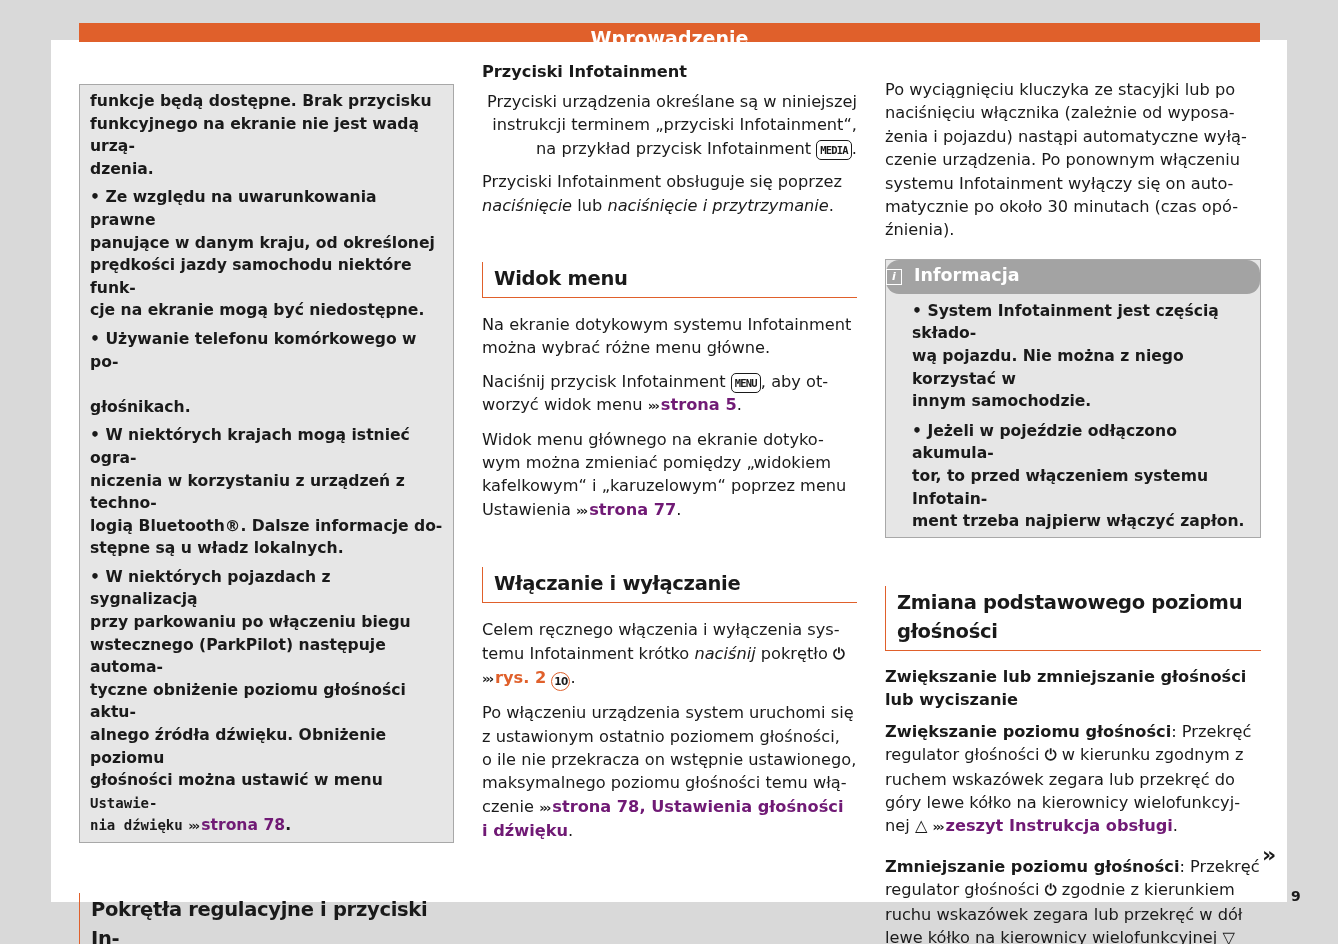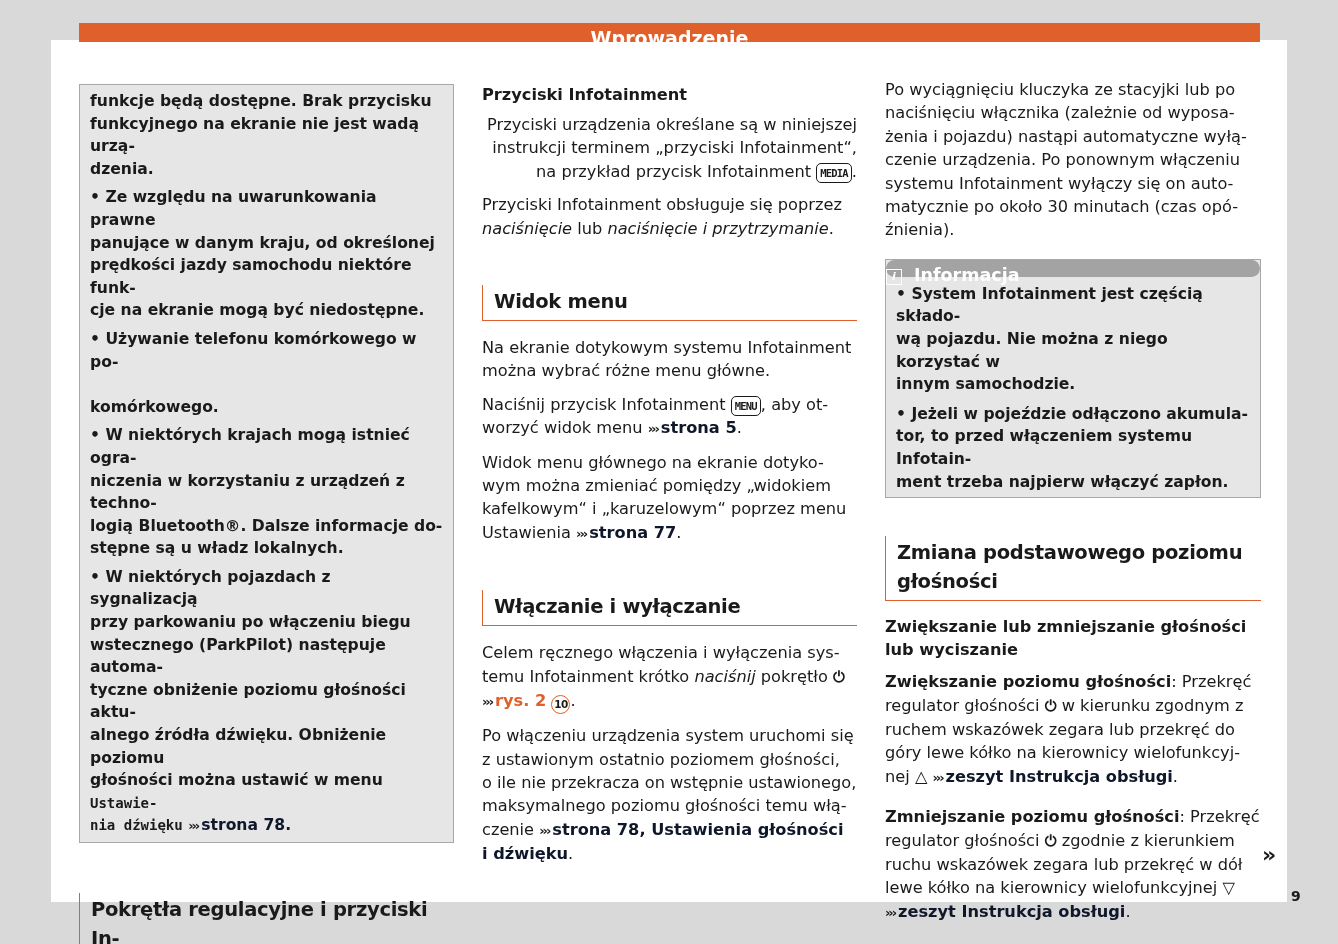--- a/index.html
+++ b/index.html
@@ -13,37 +13,37 @@
   .col2 { left:482px; width:375px; }
   .col3 { left:885px; width:376px; }
   p { margin:0; }
   .graybox { background:#e6e6e6; border:1px solid #a8a8a8; padding:5px 10px 4px 10px; font-weight:bold;
              font-size:15.6px; line-height:22.6px;margin-top:8px; }
   .graybox p { margin-bottom:6px; }
   .graybox p:last-child { margin-bottom:0; }
   .h2 { border-left:1px solid #e0602b; border-bottom:1.5px solid #e0602b; padding:2px 0 4px 11px;
         font-weight:bold; font-size:19.5px; line-height:29px; letter-spacing:-0.3px; }
   .h3 { font-weight:bold; font-size:16.2px; line-height:23px; }
-  .ref { font-weight:bold; color:#0f172a; }
+  .ref { font-weight:bold; color:#701a75; }
   .ref-orange { font-weight:bold; color:#e0602b; }
   .arrows { font-weight:bold; font-size:13px; letter-spacing:-2px; margin-right:3px; }
   .circ { display:inline-block; width:17px; height:17px; border:1.6px solid #e0602b; border-radius:50%;
           font-size:10.5px; line-height:17px; text-align:center; font-weight:bold; color:#1a1a1a;
           vertical-align:-2px; box-sizing:content-box; letter-spacing:-0.5px; }
   .keybtn { display:inline-block; border:1.6px solid #1a1a1a; border-radius:5px; font-size:10.5px;
             font-weight:bold; padding:1px 3px; line-height:16px; vertical-align:0; letter-spacing:-0.8px;
             font-family:"DejaVu Sans Mono", monospace; }
   .pwr { display:inline-block; font-weight:bold; font-size:15px; }
   .mono { font-family:"DejaVu Sans Mono", monospace; font-weight:bold; font-size:14px; }
   .infobox { border:1px solid #a8a8a8; background:#e6e6e6; }
-  .infobox .ihead { background:#a3a3a3; color:#fff; font-weight:bold; font-size:17.5px; height:17px;
+  .infobox .ihead { background:#a3a3a3; color:#fff; font-weight:bold; font-size:17.5px; height:34px;
                     line-height:31px; padding-left:0;border-radius:13px; }
   .infobox .iico { display:inline-block; width:14px; height:14px; border:1.5px solid #fff; font-size:11px;
                    line-height:14px; text-align:center; margin-right:12px; vertical-align:1px; font-style:italic; }
-  .infobox .ibody { padding:6px 10px 4px 10px; font-weight:bold; font-size:15.6px; line-height:22.6px; }
+  .infobox .ibody { padding:6px 10px 4px 10px; font-weight:bold; font-size:15.6px; line-height:22.6px;margin-left:16px; }
   .infobox .ibody p { margin-bottom:7px; }
   .infobox .ibody p:last-child { margin-bottom:0; }
   .pnum { position:absolute; left:1291px; top:888px; font-weight:bold; font-size:14px; }
   .cont { position:absolute; left:1262px; top:842px; font-weight:bold; font-size:22px; }
   i { font-style:italic; }
 </style>
 </head>
 <body>
 
 <div class="page"></div>
@@ -58,21 +58,21 @@
     </p>
     <p>
       <span>•  Ze względu na uwarunkowania prawne</span><br>
       <span>panujące w danym kraju, od określonej</span><br>
       <span>prędkości jazdy samochodu niektóre funk-</span><br>
       <span>cje na ekranie mogą być niedostępne.</span>
     </p>
     <p>
       <span>•  Używanie telefonu komórkowego w po-</span><br>
       <br>
-      <span>komórkowego.</span>
+      <span>głośnikach.</span>
     </p>
     <p>
       <span>•  W niektórych krajach mogą istnieć ogra-</span><br>
       <span>niczenia w korzystaniu z urządzeń z techno-</span><br>
       <span>logią Bluetooth®. Dalsze informacje do-</span><br>
       <span>stępne są u władz lokalnych.</span>
     </p>
     <p>
       <span>•  W niektórych pojazdach z sygnalizacją</span><br>
       <span>przy parkowaniu po włączeniu biegu</span><br>
@@ -85,21 +85,21 @@
     </p>
   </div>
 
   <div class="h2" style="margin-top:50px;">
     <span>Pokrętła regulacyjne i przyciski In-</span><br>
     
   </div>
 
 </div>
 
-<div class="col col2" style="top:83px;">
+<div class="col col2" style="top:60px;">
   <p class="h3">Przyciski Infotainment</p>
   <p style="margin-top:7px;text-align:right;">
     <span>Przyciski urządzenia określane są w niniejszej</span><br>
     <span>instrukcji terminem „przyciski Infotainment“,</span><br>
     <span>na przykład przycisk Infotainment </span><span class="keybtn">MEDIA</span><span>.</span>
   </p>
   <p style="margin-top:10px;">
     <span>Przyciski Infotainment obsługuje się poprzez</span><br>
     <i>naciśnięcie</i><span> lub </span><i>naciśnięcie i przytrzymanie</i><span>.</span>
   </p>
@@ -161,21 +161,21 @@
         <span>innym samochodzie.</span>
       </p>
       <p>
         <span>•  Jeżeli w pojeździe odłączono akumula-</span><br>
         <span>tor, to przed włączeniem systemu Infotain-</span><br>
         <span>ment trzeba najpierw włączyć zapłon.</span>
       </p>
     </div>
   </div>
 
-  <div class="h2" style="margin-top:38px;">
+  <div class="h2" style="margin-top:48px;">
     <span>Zmiana podstawowego poziomu</span><br>
     <span>głośności</span>
   </div>
 
   <p class="h3" style="margin-top:14px;">
     <span>Zwiększanie lub zmniejszanie głośności</span><br>
     <span>lub wyciszanie</span>
   </p>
   <p style="margin-top:9px;">
     <b>Zwiększanie poziomu głośności</b><span>: Przekręć</span><br>

